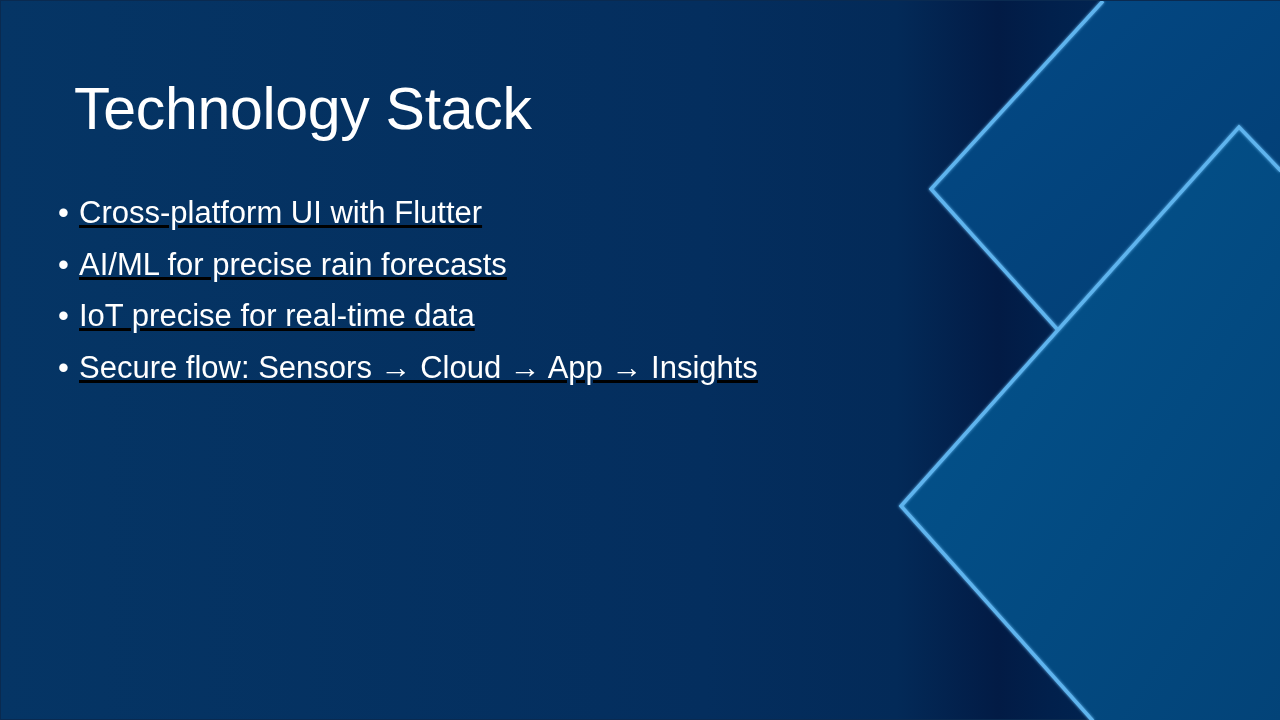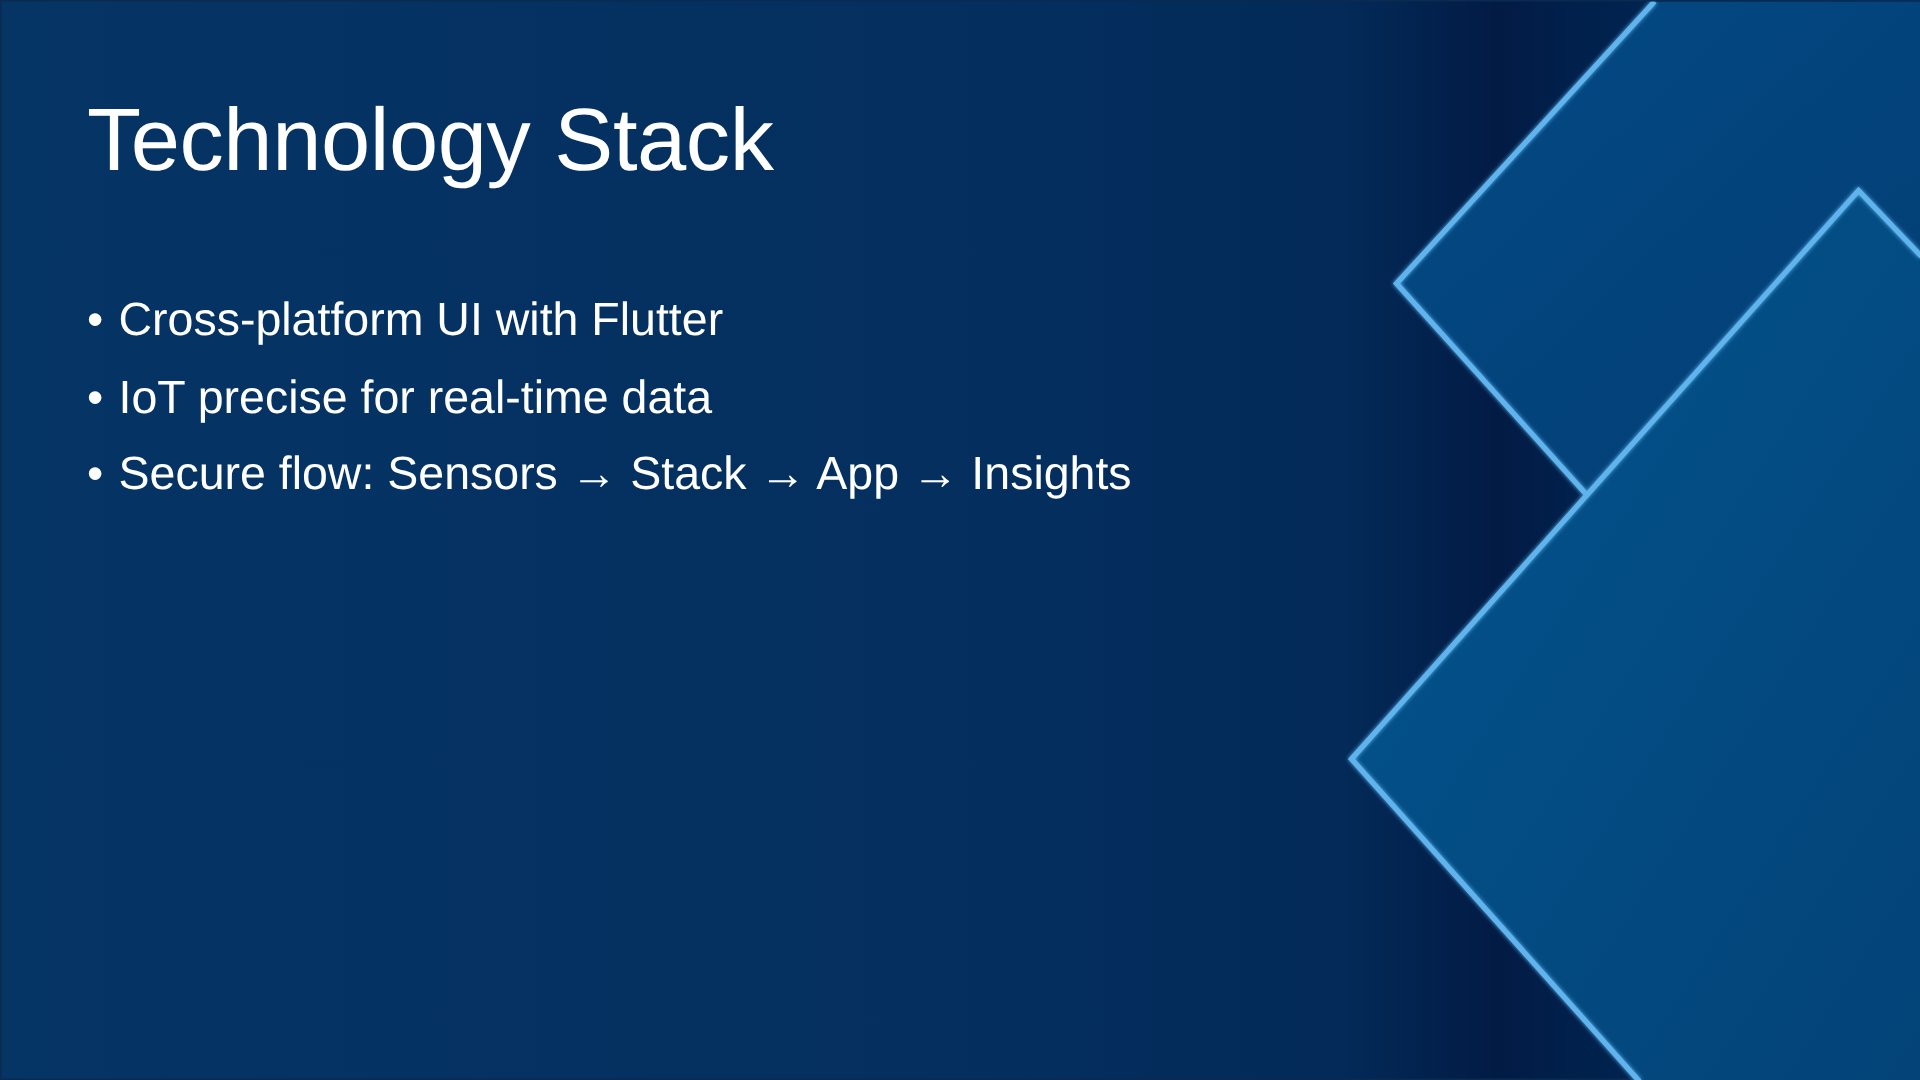--- a/index.html
+++ b/index.html
@@ -4,25 +4,25 @@
   <style>
     html, body { margin: 0; padding: 0; }
     body {
       width: 1280px; height: 720px; overflow: hidden; position: relative;
       background: linear-gradient(90deg, #053565 0%, #042e5e 55%, #032a58 70%, #021b45 78%, #01204c 82%, #03305f 100%);
       font-family: "Liberation Sans", sans-serif;
     }
     .slide { position: absolute; inset: 0; border: 1px solid #0a2a50; box-sizing: border-box; }
     .deco { position: absolute; left: 0; top: 0; width: 1280px; height: 720px; }
     .title {
-      position: absolute; left: 57px; top: 56px; margin: 0;
+      position: absolute; left: 57px; top: 56px; margin: 16px;
       color: #ffffff; font-size: 59px; font-weight: normal; letter-spacing: -0.3px;
       line-height: 72px;
     }
-    .bullets { position: absolute; left: 57px; top: 186px; margin: 0; padding: 0; list-style: none; }
+    .bullets { position: absolute; left: 57px; top: 186px; margin: 0; padding: 0; list-style: none; text-decoration: underline; }
     .bullets li {
       color: #ffffff; font-size: 31px; line-height: 51.7px; white-space: nowrap;
     }
     .bullets li .dot { display: inline-block; width: 21px; }
   </style>
 </head>
 <body>
 
 <div class="slide">
 
@@ -49,16 +49,17 @@
     <polyline points="1102,0 930,188 1056,328" fill="none" stroke="#5fb4ee" stroke-width="3.5" filter="url(#glow)"></polyline>
 
     <polygon points="1238,126 1280,170 1280,720 1092,720 900,505" fill="url(#g2)"></polygon>
     <polyline points="1280,170 1238,126 900,505 1092,720" fill="none" stroke="#5fb4ee" stroke-width="3.5" filter="url(#glow)"></polyline>
   </svg>
 
   <h1 class="title">Technology Stack</h1>
 
   <ul class="bullets">
     <li><span class="dot">•</span><span>Cross-platform UI with Flutter</span></li>
+    <li><span class="dot">•</span><span>AI/ML for precise rain forecasts</span></li>
     <li><span class="dot">•</span><span>IoT precise for real-time data</span></li>
-    <li><span class="dot">•</span><span>Secure flow: Sensors → Stack → App → Insights</span></li>
+    <li><span class="dot">•</span><span>Secure flow: Sensors → Cloud → App → Insights</span></li>
   </ul>
 </div>
 
 </body></html>

